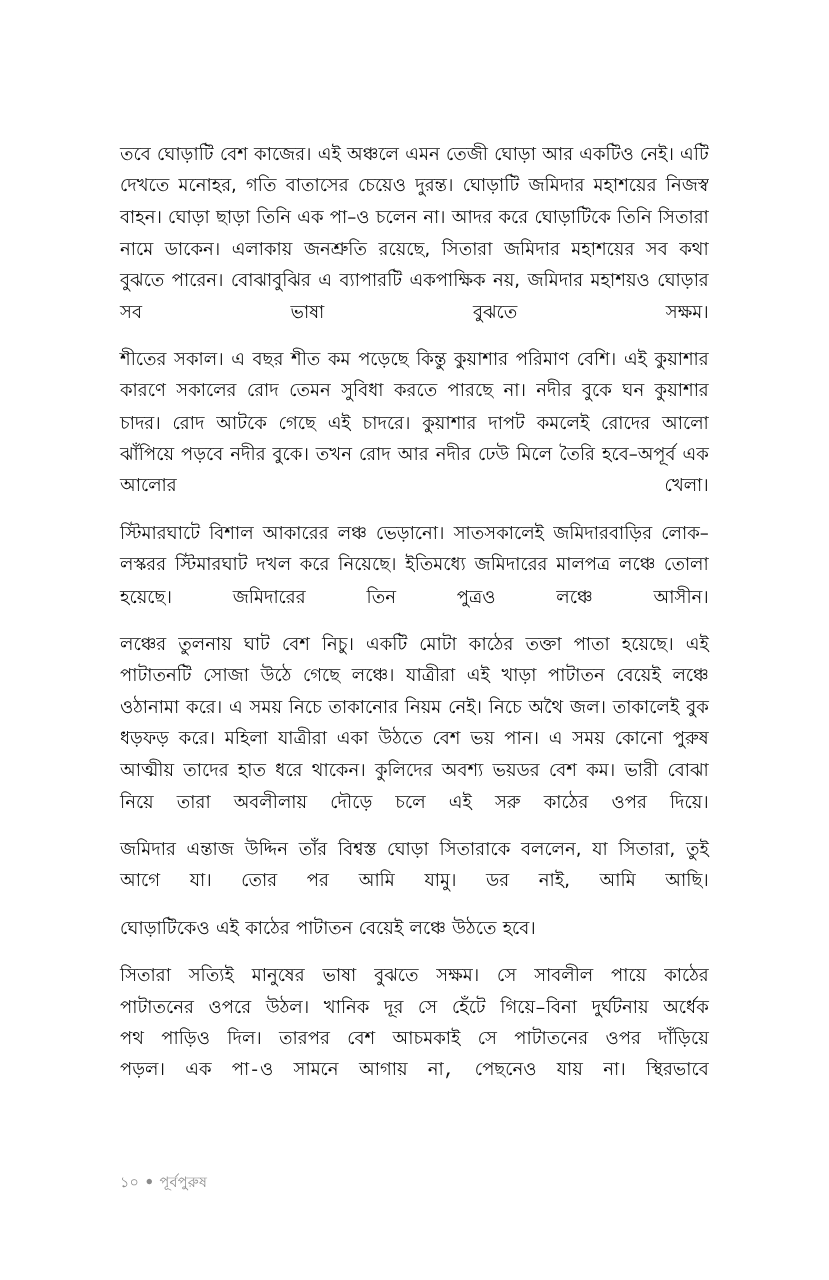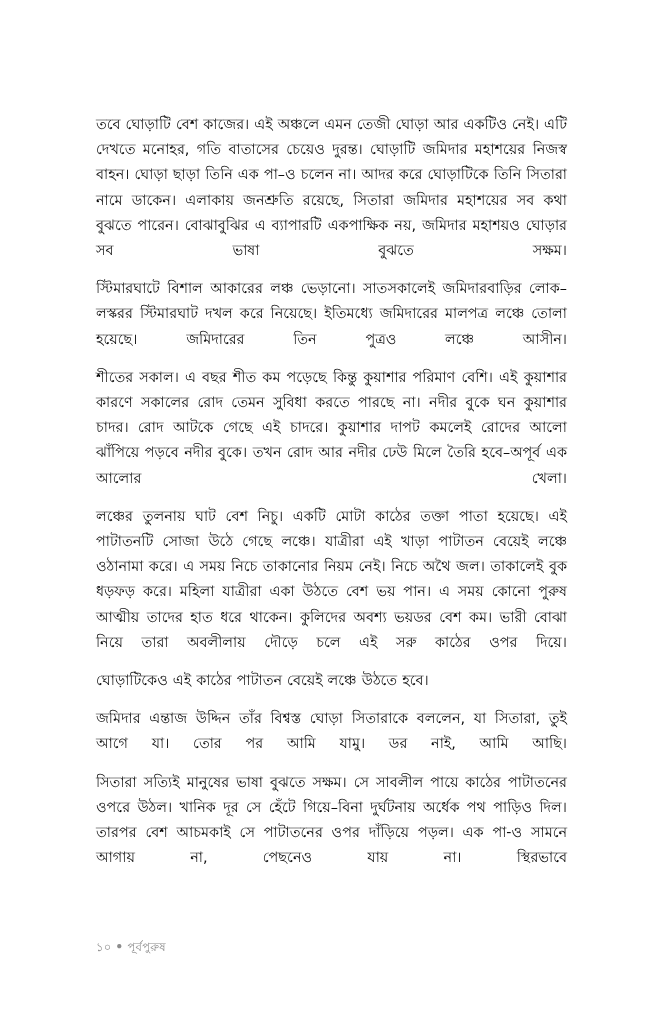--- a/index.html
+++ b/index.html
@@ -39,20 +39,21 @@
     word-spacing: 0.4px;
     letter-spacing: 0px;
     -webkit-font-smoothing: antialiased;
   }
   
   .para.full-justify {
     text-align-last: justify;
   }
   .para:last-of-type {
     margin-bottom: 0;
+    font-family: Liberation Mono, monospace;
   }
   .footer {
     position: absolute;
     left: 96px;
     top: 938px;
     width: 471px;
     font-family: Liberation Sans, sans-serif;
     font-size: 11.5px;
     line-height: 16px;
     color: #8c8c8c;
@@ -69,25 +70,25 @@
   }
   .footer .book { color: #8c8c8c; }
 </style>
 </head>
 <body>
 
 <div class="page">
 
   <div class="text-block">
     <p class="para full-justify">তবে ঘোড়াটি বেশ কাজের। এই অঞ্চলে এমন তেজী ঘোড়া আর একটিও নেই। এটি দেখতে মনোহর, গতি বাতাসের চেয়েও দুরন্ত। ঘোড়াটি জমিদার মহাশয়ের নিজস্ব বাহন। ঘোড়া ছাড়া তিনি এক পা–ও চলেন না। আদর করে ঘোড়াটিকে তিনি সিতারা নামে ডাকেন। এলাকায় জনশ্রুতি রয়েছে, সিতারা জমিদার মহাশয়ের সব কথা বুঝতে পারেন। বোঝাবুঝির এ ব্যাপারটি একপাক্ষিক নয়, জমিদার মহাশয়ও ঘোড়ার সব ভাষা বুঝতে সক্ষম।</p>
+    <p class="para full-justify">শীতের সকাল। এ বছর শীত কম পড়েছে কিন্তু কুয়াশার পরিমাণ বেশি। এই কুয়াশার কারণে সকালের রোদ তেমন সুবিধা করতে পারছে না। নদীর বুকে ঘন কুয়াশার চাদর। রোদ আটকে গেছে এই চাদরে। কুয়াশার দাপট কমলেই রোদের আলো ঝাঁপিয়ে পড়বে নদীর বুকে। তখন রোদ আর নদীর ঢেউ মিলে তৈরি হবে–অপূর্ব এক আলোর খেলা।</p>
     <p class="para full-justify">স্টিমারঘাটে বিশাল আকারের লঞ্চ ভেড়ানো। সাতসকালেই জমিদারবাড়ির লোক–লস্করর স্টিমারঘাট দখল করে নিয়েছে। ইতিমধ্যে জমিদারের মালপত্র লঞ্চে তোলা হয়েছে। জমিদারের তিন পুত্রও লঞ্চে আসীন।</p>
-    <p class="para full-justify">শীতের সকাল। এ বছর শীত কম পড়েছে কিন্তু কুয়াশার পরিমাণ বেশি। এই কুয়াশার কারণে সকালের রোদ তেমন সুবিধা করতে পারছে না। নদীর বুকে ঘন কুয়াশার চাদর। রোদ আটকে গেছে এই চাদরে। কুয়াশার দাপট কমলেই রোদের আলো ঝাঁপিয়ে পড়বে নদীর বুকে। তখন রোদ আর নদীর ঢেউ মিলে তৈরি হবে–অপূর্ব এক আলোর খেলা।</p>
     <p class="para full-justify">লঞ্চের তুলনায় ঘাট বেশ নিচু। একটি মোটা কাঠের তক্তা পাতা হয়েছে। এই পাটাতনটি সোজা উঠে গেছে লঞ্চে। যাত্রীরা এই খাড়া পাটাতন বেয়েই লঞ্চে ওঠানামা করে। এ সময় নিচে তাকানোর নিয়ম নেই। নিচে অথৈ জল। তাকালেই বুক ধড়ফড় করে। মহিলা যাত্রীরা একা উঠতে বেশ ভয় পান। এ সময় কোনো পুরুষ আত্মীয় তাদের হাত ধরে থাকেন। কুলিদের অবশ্য ভয়ডর বেশ কম। ভারী বোঝা নিয়ে তারা অবলীলায় দৌড়ে চলে এই সরু কাঠের ওপর দিয়ে।</p>
+    <p class="para full-justify">জমিদার এন্তাজ উদ্দিন তাঁর বিশ্বস্ত ঘোড়া সিতারাকে বললেন, যা সিতারা, তুই আগে যা। তোর পর আমি যামু। ডর নাই, আমি আছি।</p>
     <p class="para">ঘোড়াটিকেও এই কাঠের পাটাতন বেয়েই লঞ্চে উঠতে হবে।</p>
-    <p class="para full-justify">জমিদার এন্তাজ উদ্দিন তাঁর বিশ্বস্ত ঘোড়া সিতারাকে বললেন, যা সিতারা, তুই আগে যা। তোর পর আমি যামু। ডর নাই, আমি আছি।</p>
     <p class="para full-justify">সিতারা সত্যিই মানুষের ভাষা বুঝতে সক্ষম। সে সাবলীল পায়ে কাঠের পাটাতনের ওপরে উঠল। খানিক দূর সে হেঁটে গিয়ে–বিনা দুর্ঘটনায় অর্ধেক পথ পাড়িও দিল। তারপর বেশ আচমকাই সে পাটাতনের ওপর দাঁড়িয়ে পড়ল। এক পা-ও সামনে আগায় না, পেছনেও যায় না। স্থিরভাবে</p>
   </div>
 
   <div class="footer">
     <span class="pg-num">১০</span><span class="dot">●</span><span class="book">পূর্বপুরুষ</span>
   </div>
 
 </div>
 
 </body></html>

